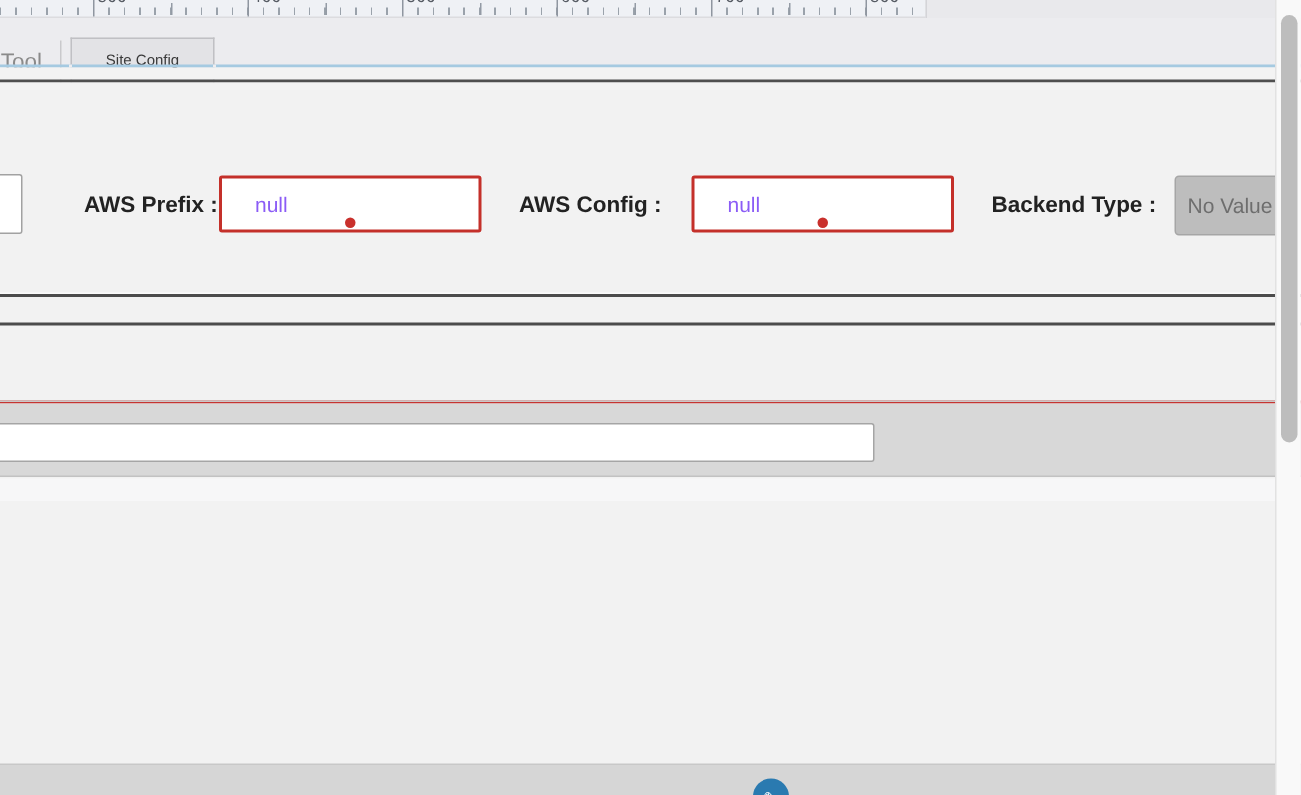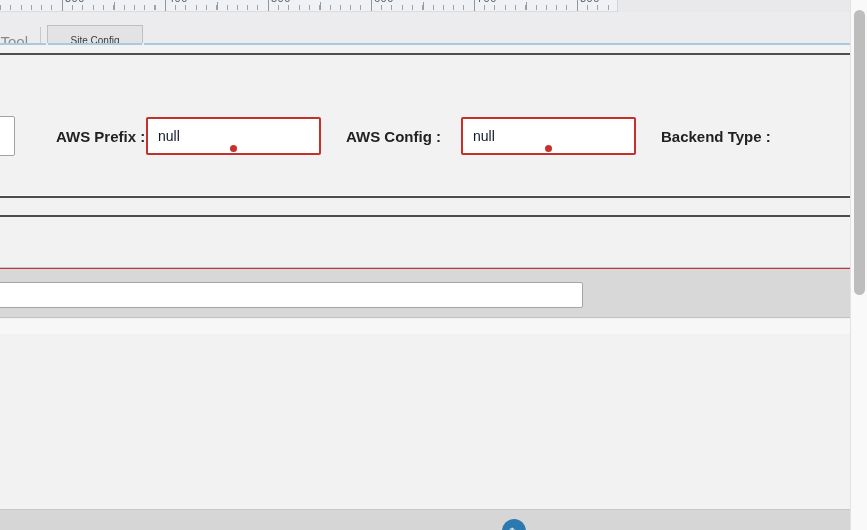--- a/index.html
+++ b/index.html
@@ -29,22 +29,22 @@
   .blue-line { position:absolute; left:0; top:43px; width:867px; height:2px; background:#a5cae1; }
   .blue-notch { position:absolute; top:43px; width:2px; height:2px; background:#ededf0; }
   .gap-strip { position:absolute; left:0; top:45px; width:867px; height:8px; background:#f3f3f3; }
   .dark-line-top { position:absolute; left:0; top:53px; width:867px; height:2px; background:#4f4f4f; }
   
   .content { position:absolute; left:0; top:55px; width:867px; height:455px; background:#f2f2f2; }
   .cut-input { position:absolute; left:-30px; top:116px; width:45px; height:40px;
     background:#ffffff; border:1px solid #a2a2a2; border-radius:2px; }
   .field-label { position:absolute; top:128px; font-size:15px; font-weight:bold; color:#222222; white-space:nowrap; }
   .err-input { position:absolute; top:117px; width:175px; height:38px; background:#ffffff;
-    border:2px solid #c4302a; border-radius:2px; font-size:14px; color:#0f172a;
-    padding-left:10px; font-family:"Liberation Sans",sans-serif; outline:none; }
+    border:2px solid #c4302a; border-radius:2px; font-size:14px; color:#8b5cf6;
+    padding-left:22px; font-family:"Liberation Sans",sans-serif; outline:none; }
   .err-dot { position:absolute; top:145px; width:7px; height:7px; border-radius:50%; background:#c9302c; }
   .novalue-box { position:absolute; left:783px; top:117px; width:74px; height:40px;
     background:#bdbdbd; border:1px solid #a6a6a6; border-radius:3px; color:#6e6e6e; font-size:14px;
     display:flex; align-items:center; justify-content:center; }
   
   .hl-line { position:absolute; left:0; width:867px; height:1px; background:#fbfbfb; }
   .divider { position:absolute; left:0; width:867px; height:2px; background:#4c4c4c; }
   
   .red-line { position:absolute; left:0; top:267px; width:867px; height:2px; background:#c53431; border-top:1px solid #c9c9c9; }
   .gray-band { position:absolute; left:0; top:269px; width:867px; height:49px; background:#d8d8d8; border-bottom:1px solid #c2c2c2; }
@@ -112,20 +112,23 @@
 
   <span class="field-label" style="left:56px">AWS Prefix :</span>
   <input class="err-input" style="left: 146px;" value="null">
   <div class="err-dot" style="left:230px"></div>
 
   <span class="field-label" style="left:346px">AWS Config :</span>
   <input class="err-input" style="left: 461px;" value="null">
   <div class="err-dot" style="left:545px"></div>
 
   <span class="field-label" style="left:661px">Backend Type :</span>
+  <div class="novalue-box">
+    <span>No Value</span>
+  </div>
 
   <div class="hl-line" style="top:195px"></div>
   <div class="divider" style="top:196px"></div>
   <div class="divider" style="top:215px"></div>
 
   <div class="red-line"></div>
   <div class="gray-band"></div>
   <input class="wide-input" value="" style="">
   <div class="light-strip"></div>
 

